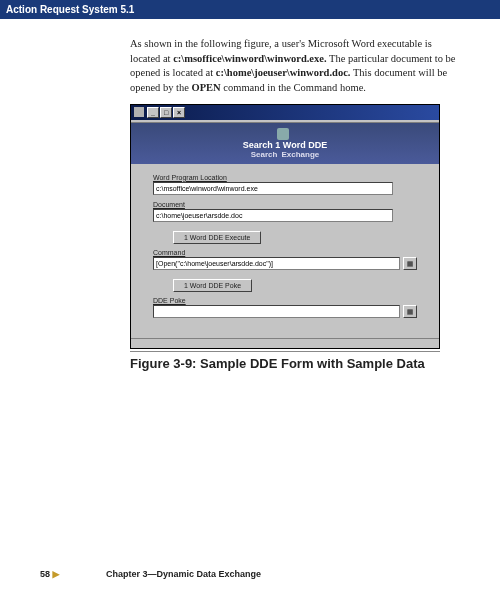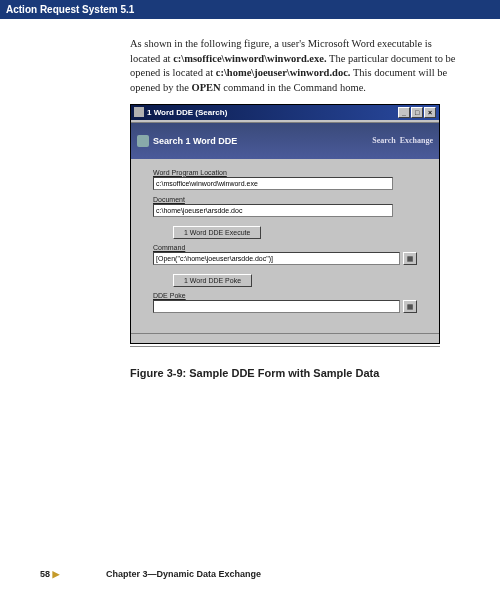--- a/index.html
+++ b/index.html
@@ -69,35 +69,36 @@
     text-align: center;
     color: #000;
   }
   .menubar {
     background: #c4c4c4;
     height: 3px;
     border-bottom: 1px solid #808080;
   }
   .toolbar {
     background: linear-gradient(to bottom, #3a4a7a, #4a5a9a);
-    padding: 12px 6px;
+    padding: 5px 6px;
     display: flex;
     align-items: center;
     color: #fff;
     font-weight: bold;
+    flex-direction: column;
   }
   .toolbar .tb-icon {
     width: 12px; height: 12px;
     background: #8aa;
     margin-right: 4px;
     border-radius: 2px;
     display: inline-block;
   }
   .toolbar .tb-title { flex: 1; font-size: 9px; }
-  .toolbar .tb-right { font-size: 8px; display: flex; gap: 4px; align-items: center; font-family: Liberation Serif, serif; }
+  .toolbar .tb-right { font-size: 8px; display: flex; gap: 4px; align-items: center; }
   .toolbar .tb-right span { color: #dde; }
   .form-body {
     background: #c4c4c4;
     padding: 10px 22px 14px 22px;
   }
   .field-group { margin-bottom: 6px; }
   .field-label {
     font-size: 7px;
     color: #222;
     text-decoration: underline;
@@ -143,23 +144,23 @@
     padding: 2px 10px;
     margin: 3px 0 5px 20px;
   }
   .statusbar {
     background: #c4c4c4;
     border-top: 1px solid #808080;
     height: 10px;
   }
   .caption {
     font-family: Arial, sans-serif;
-    font-size: 11px;
-    font-weight: bold;
-    margin-top: 20px;
+    font-size: 13px;
+    font-weight: bold;
+    margin-top: 4px;
     margin-bottom: 8px;
   }
   .footer {
     position: absolute;
     bottom: 22px;
     left: 40px;
     font-family: Arial, sans-serif;
     font-size: 9px;
   }
   .footer .pnum { font-weight: bold; }
@@ -182,21 +183,20 @@
 <div class="content">
 
   <p class="para">
     <span>As shown in the following figure, a user's Microsoft Word executable is located at </span><span class="bold">c:\msoffice\winword\winword.exe.</span><span> The particular document to be opened is located at </span><span class="bold">c:\home\joeuser\winword.doc.</span><span> This document will be opened by the </span><span class="bold">OPEN</span><span> command in the Command home.</span>
   </p>
 
   <div class="figure-wrap">
     <div class="win">
       <div class="win-titlebar">
         <span class="title-icon"></span>
-        <span class="title-text">1 Word DDE (Search)</span>
         <div class="win-buttons">
           <div class="win-btn">_</div>
           <div class="win-btn">□</div>
           <div class="win-btn">×</div>
         </div>
       </div>
       <div class="menubar"></div>
       <div class="toolbar">
         <span class="tb-icon"></span>
         <span class="tb-title">Search 1 Word DDE</span>

